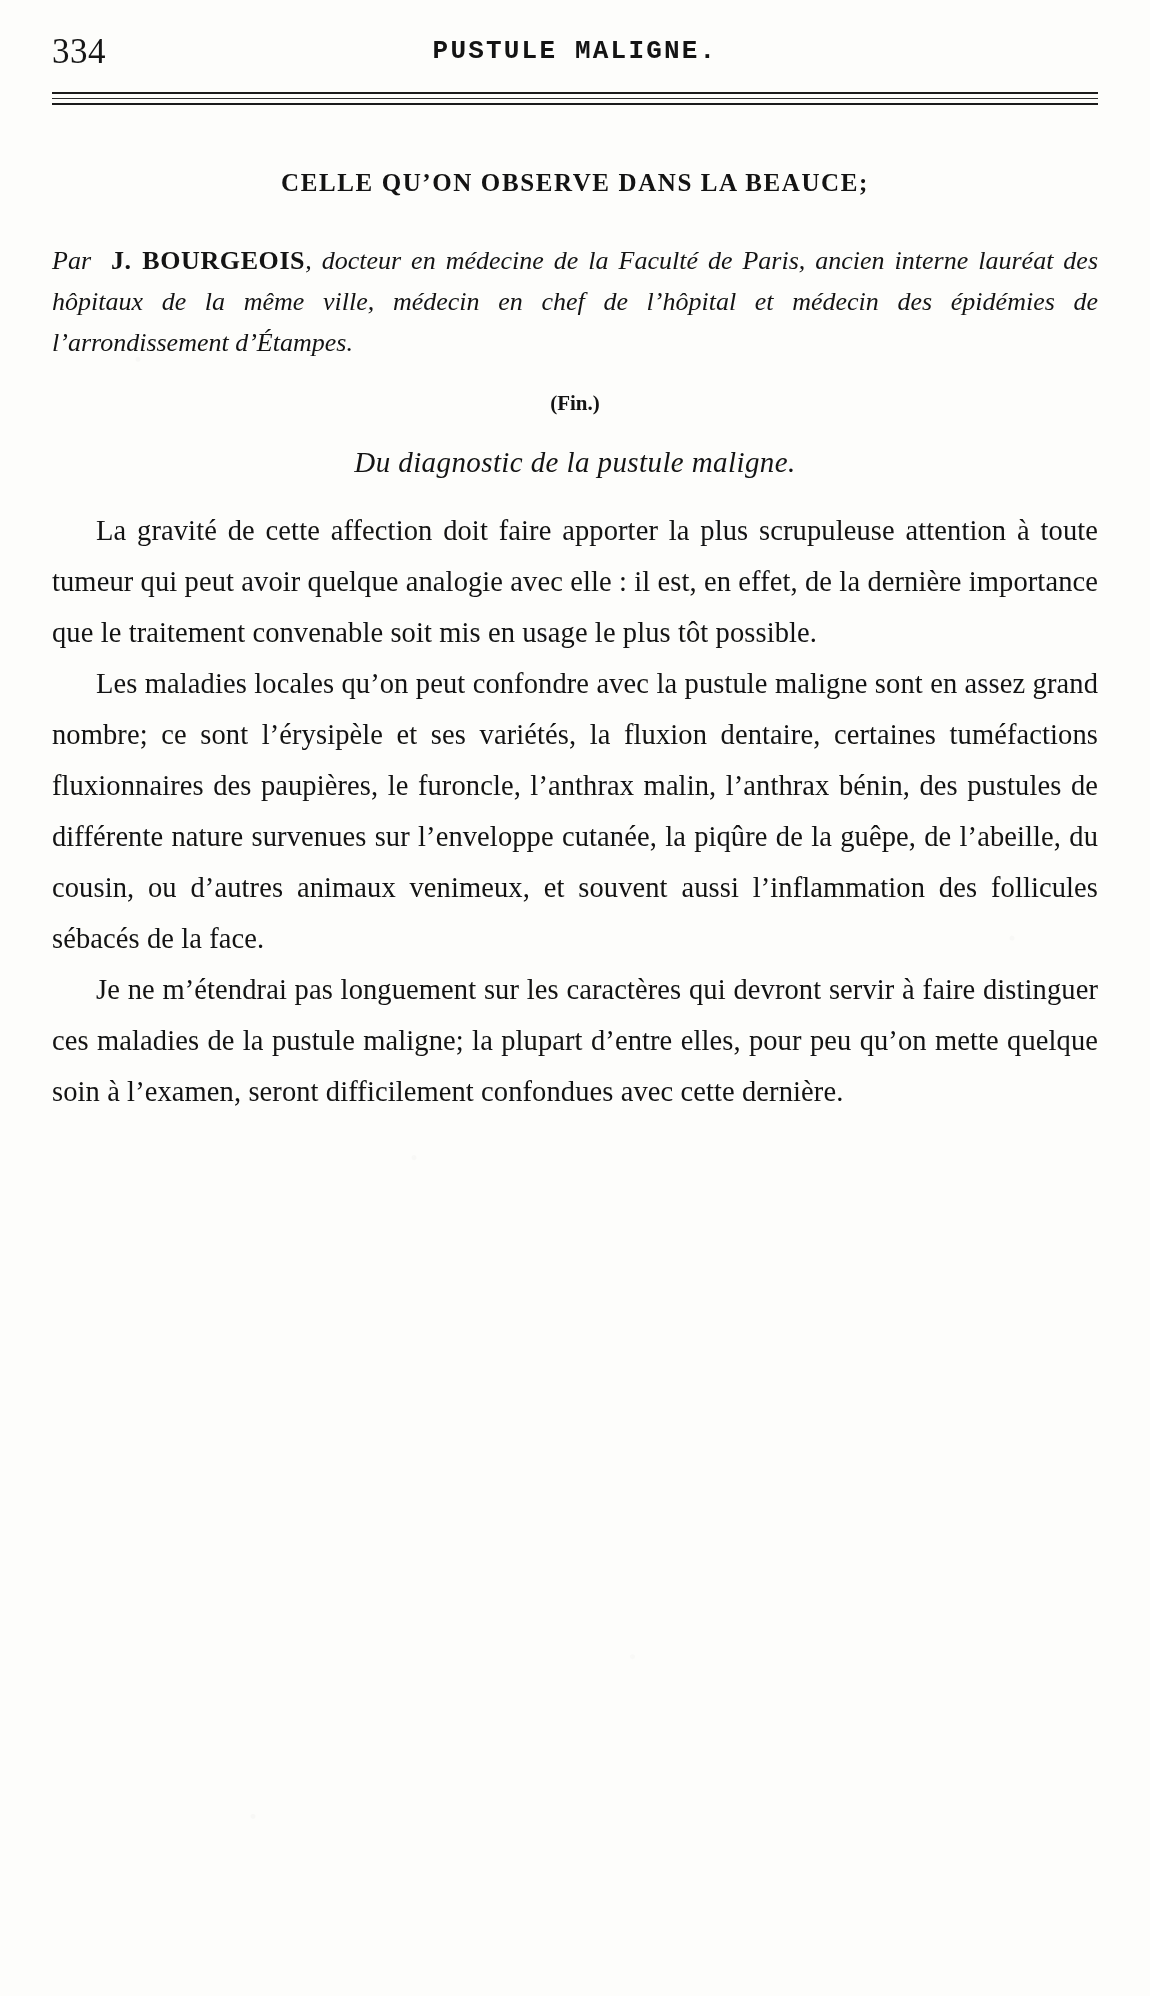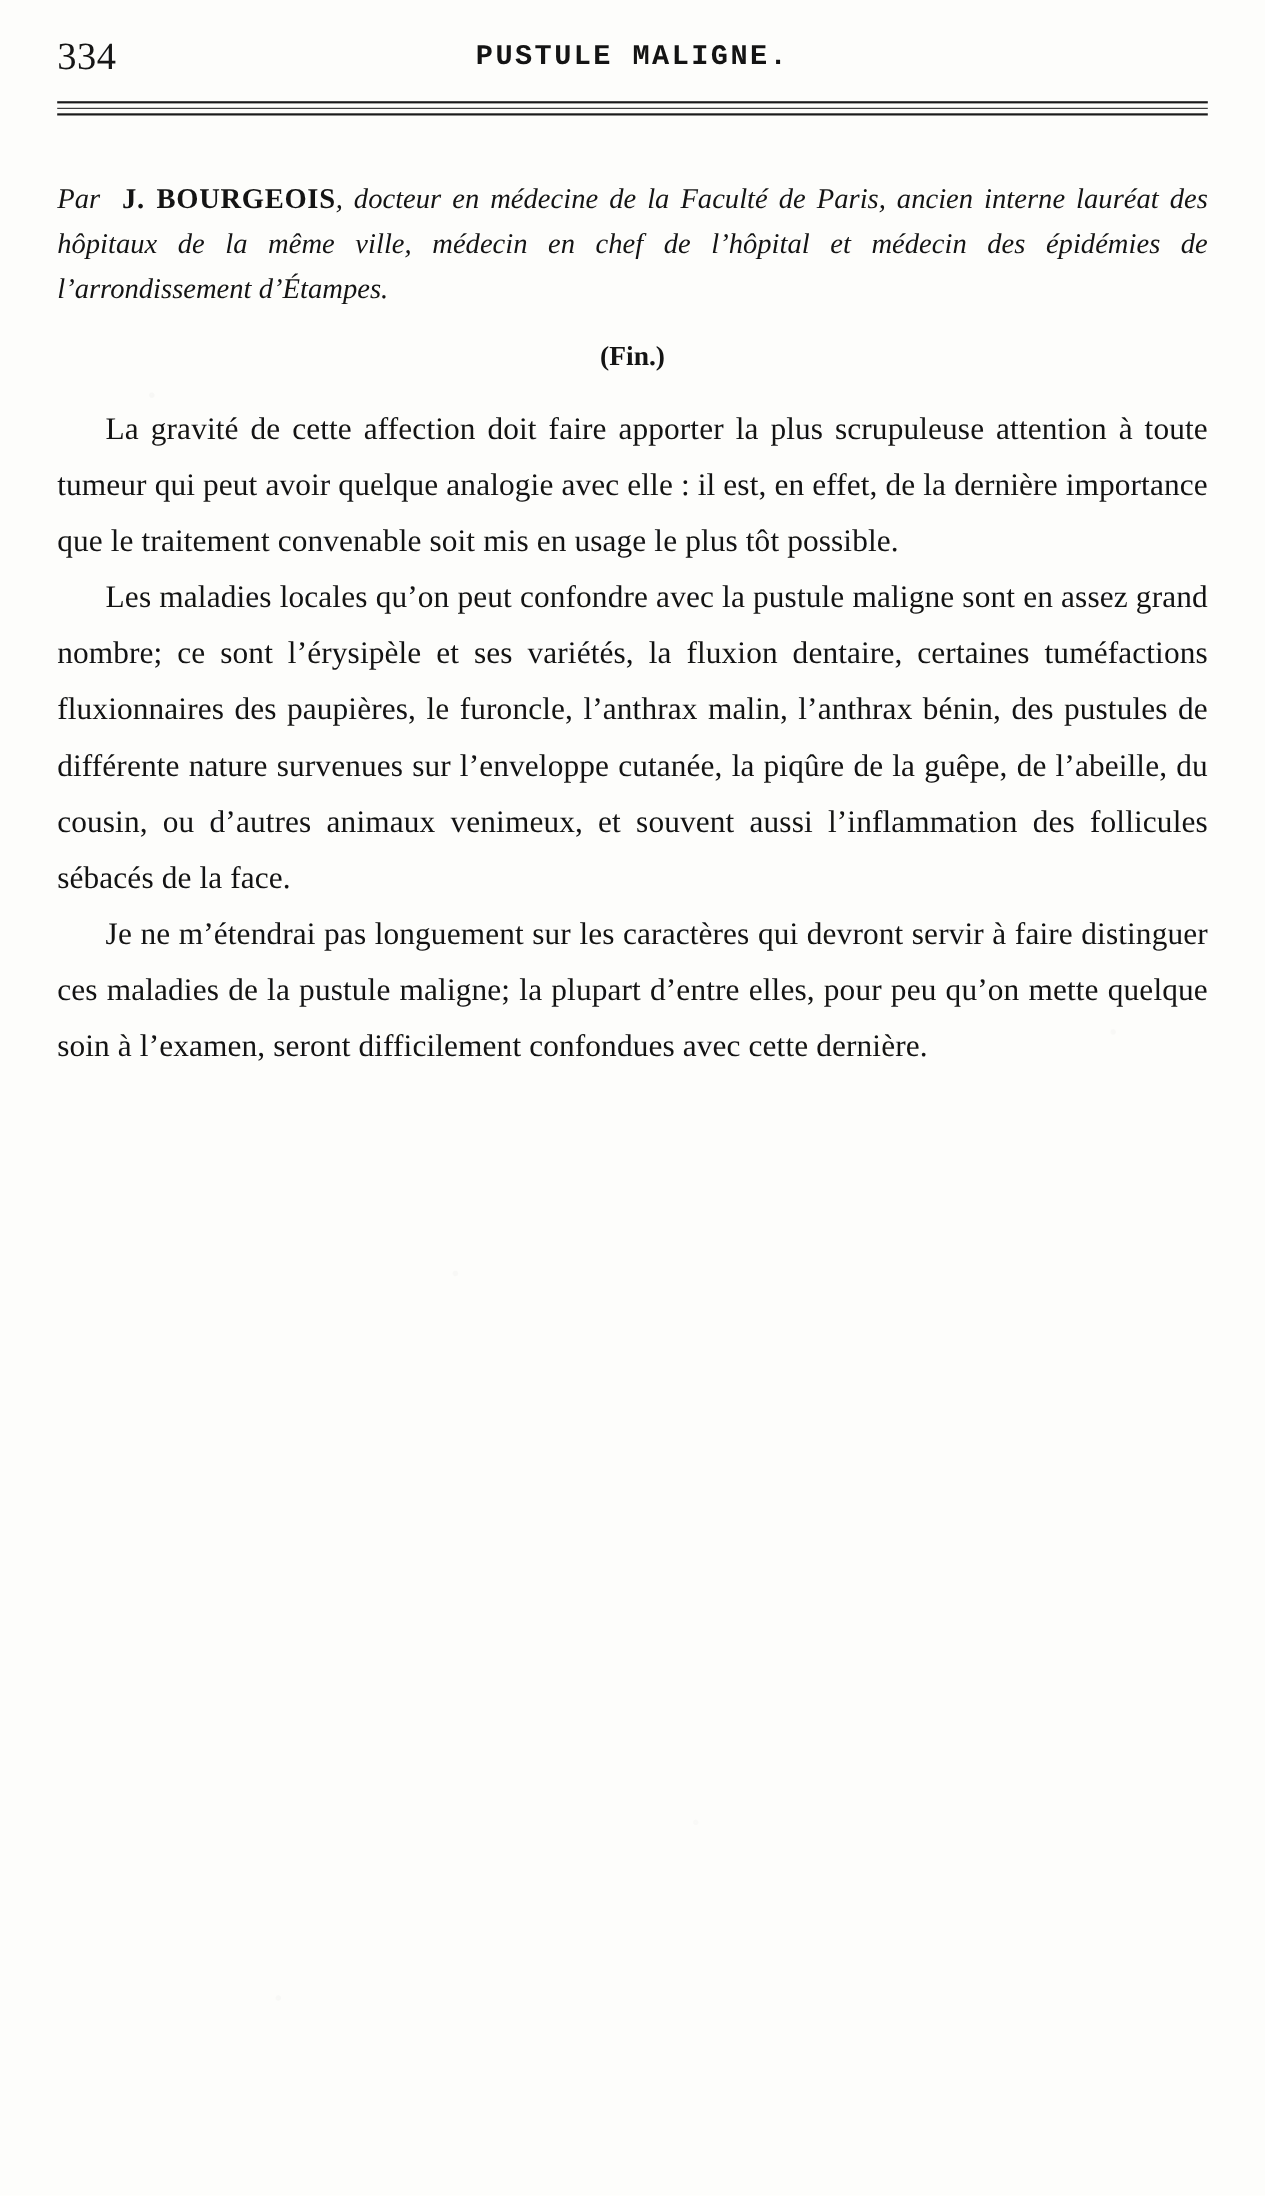--- a/index.html
+++ b/index.html
@@ -113,21 +113,21 @@
     font-style: normal;
     font-weight: bold;
     letter-spacing: 0.6px;
   }
   .byline .par {
     font-style: italic;
   }
   .fin {
     margin-top: 28px;
     text-align: center;
-    font-size: 25px;
+    font-size: 21px;
     font-weight: bold;
     color: #141414;
   }
   .section-title {
     margin-top: 30px;
     text-align: center;
     font-size: 29px;
     font-style: italic;
     letter-spacing: 0.4px;
     color: #141414;
@@ -161,29 +161,31 @@
       <div class="head-title">PUSTULE MALIGNE.</div>
     </div>
 
     <div class="rule-group">
       <div class="r1"></div>
       <div class="r2"></div>
       <div class="r3"></div>
     </div>
 
     <div class="article-title">
+      <span class="l2">CELLE QU’ON OBSERVE DANS LA BEAUCE;</span>
     </div>
 
     <div class="byline">
       <span class="par">Par</span>
       <span>&nbsp;</span><span class="author">J. BOURGEOIS</span><span>, docteur en médecine de la Faculté de Paris, ancien interne lauréat des hôpitaux de la même ville, médecin en chef de l’hôpital et médecin des épidémies de l’arrondissement d’Étampes.</span>
     </div>
 
     <div class="fin">(Fin.)</div>
 
+    <div class="section-title">Du diagnostic de la pustule maligne.</div>
 
     <div class="body-text">
       <p class="first">La gravité de cette affection doit faire apporter la plus scrupuleuse attention à toute tumeur qui peut avoir quelque analogie avec elle : il est, en effet, de la dernière importance que le traitement convenable soit mis en usage le plus tôt possible.</p>
       <p>Les maladies locales qu’on peut confondre avec la pustule maligne sont en assez grand nombre; ce sont l’érysipèle et ses variétés, la fluxion dentaire, certaines tuméfactions fluxionnaires des paupières, le furoncle, l’anthrax malin, l’anthrax bénin, des pustules de différente nature survenues sur l’enveloppe cutanée, la piqûre de la guêpe, de l’abeille, du cousin, ou d’autres animaux venimeux, et souvent aussi l’inflammation des follicules sébacés de la face.</p>
       <p>Je ne m’étendrai pas longuement sur les caractères qui devront servir à faire distinguer ces maladies de la pustule maligne; la plupart d’entre elles, pour peu qu’on mette quelque soin à l’examen, seront difficilement confondues avec cette dernière.</p>
     </div>
 
   </div>
 </div>
 

